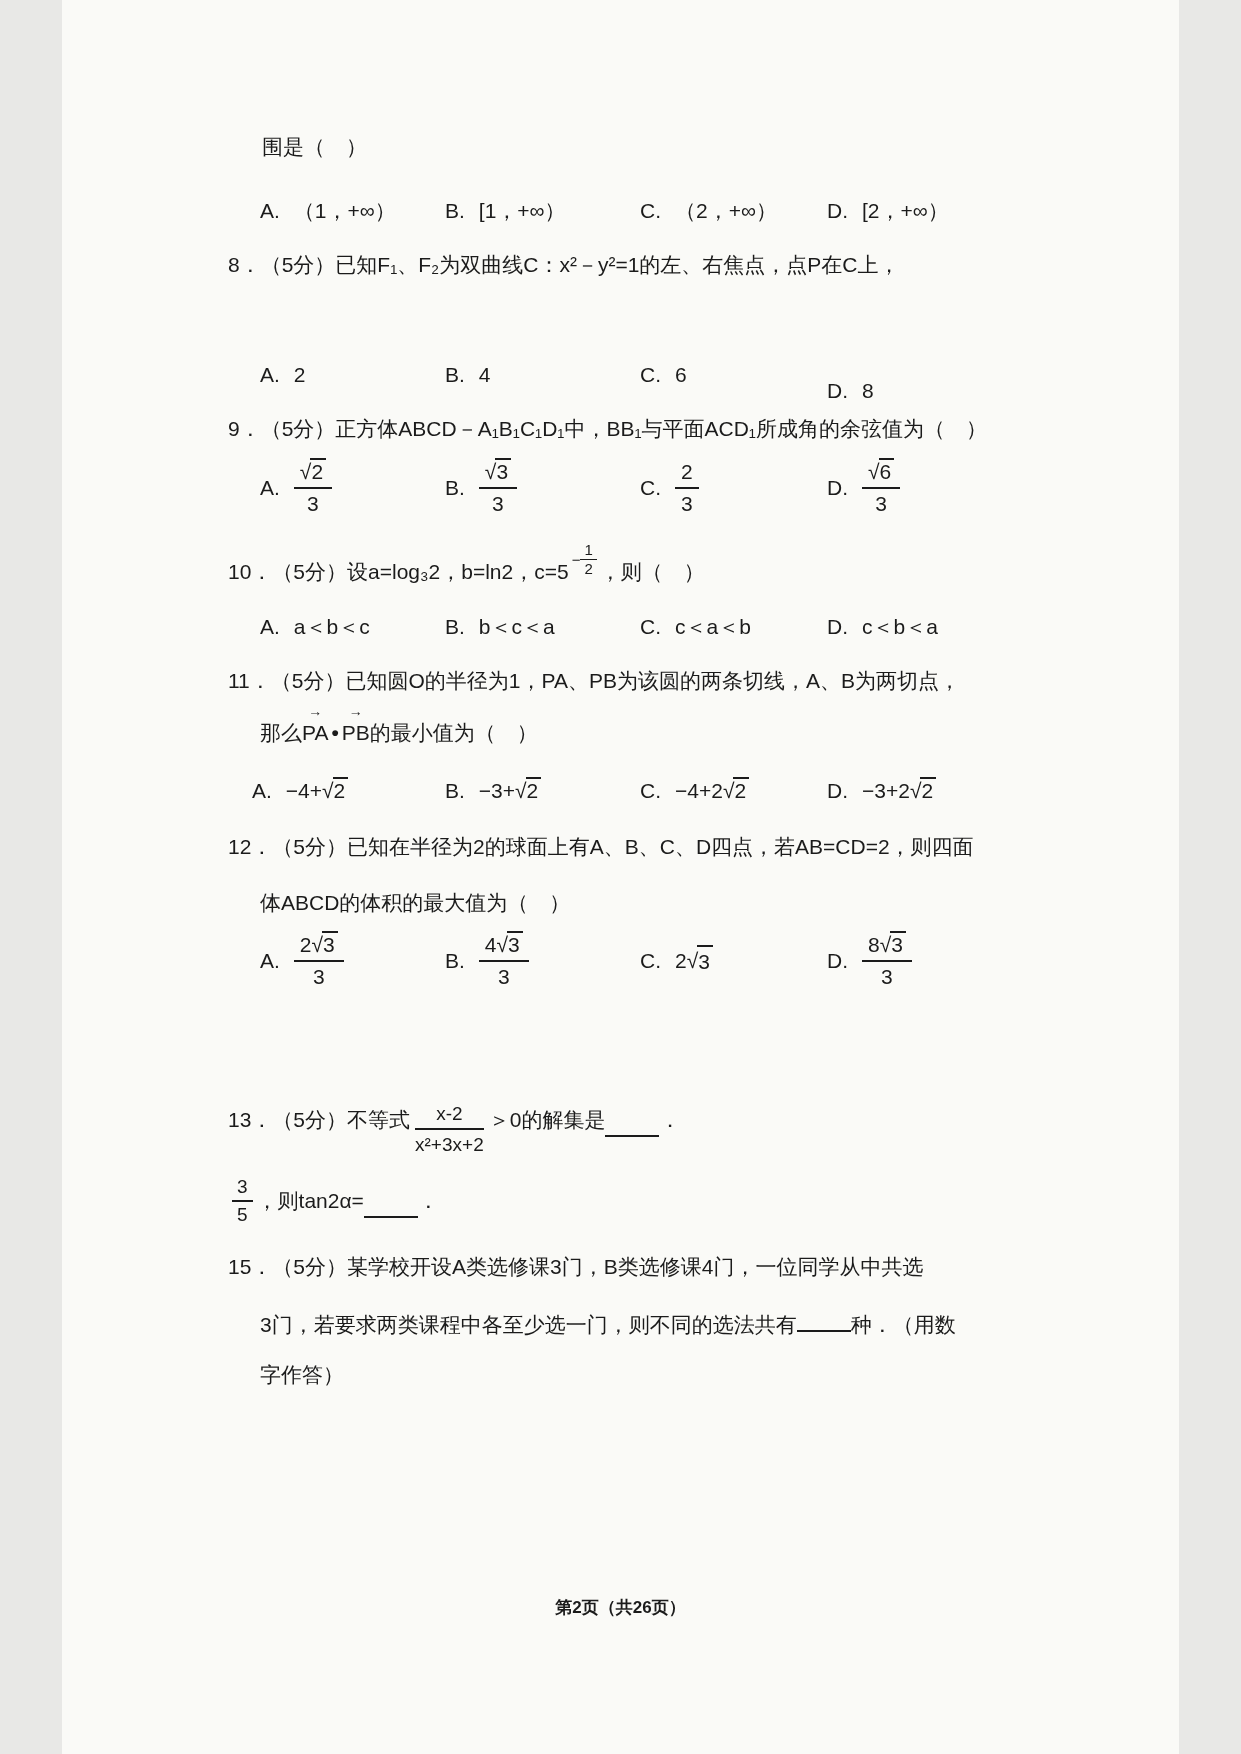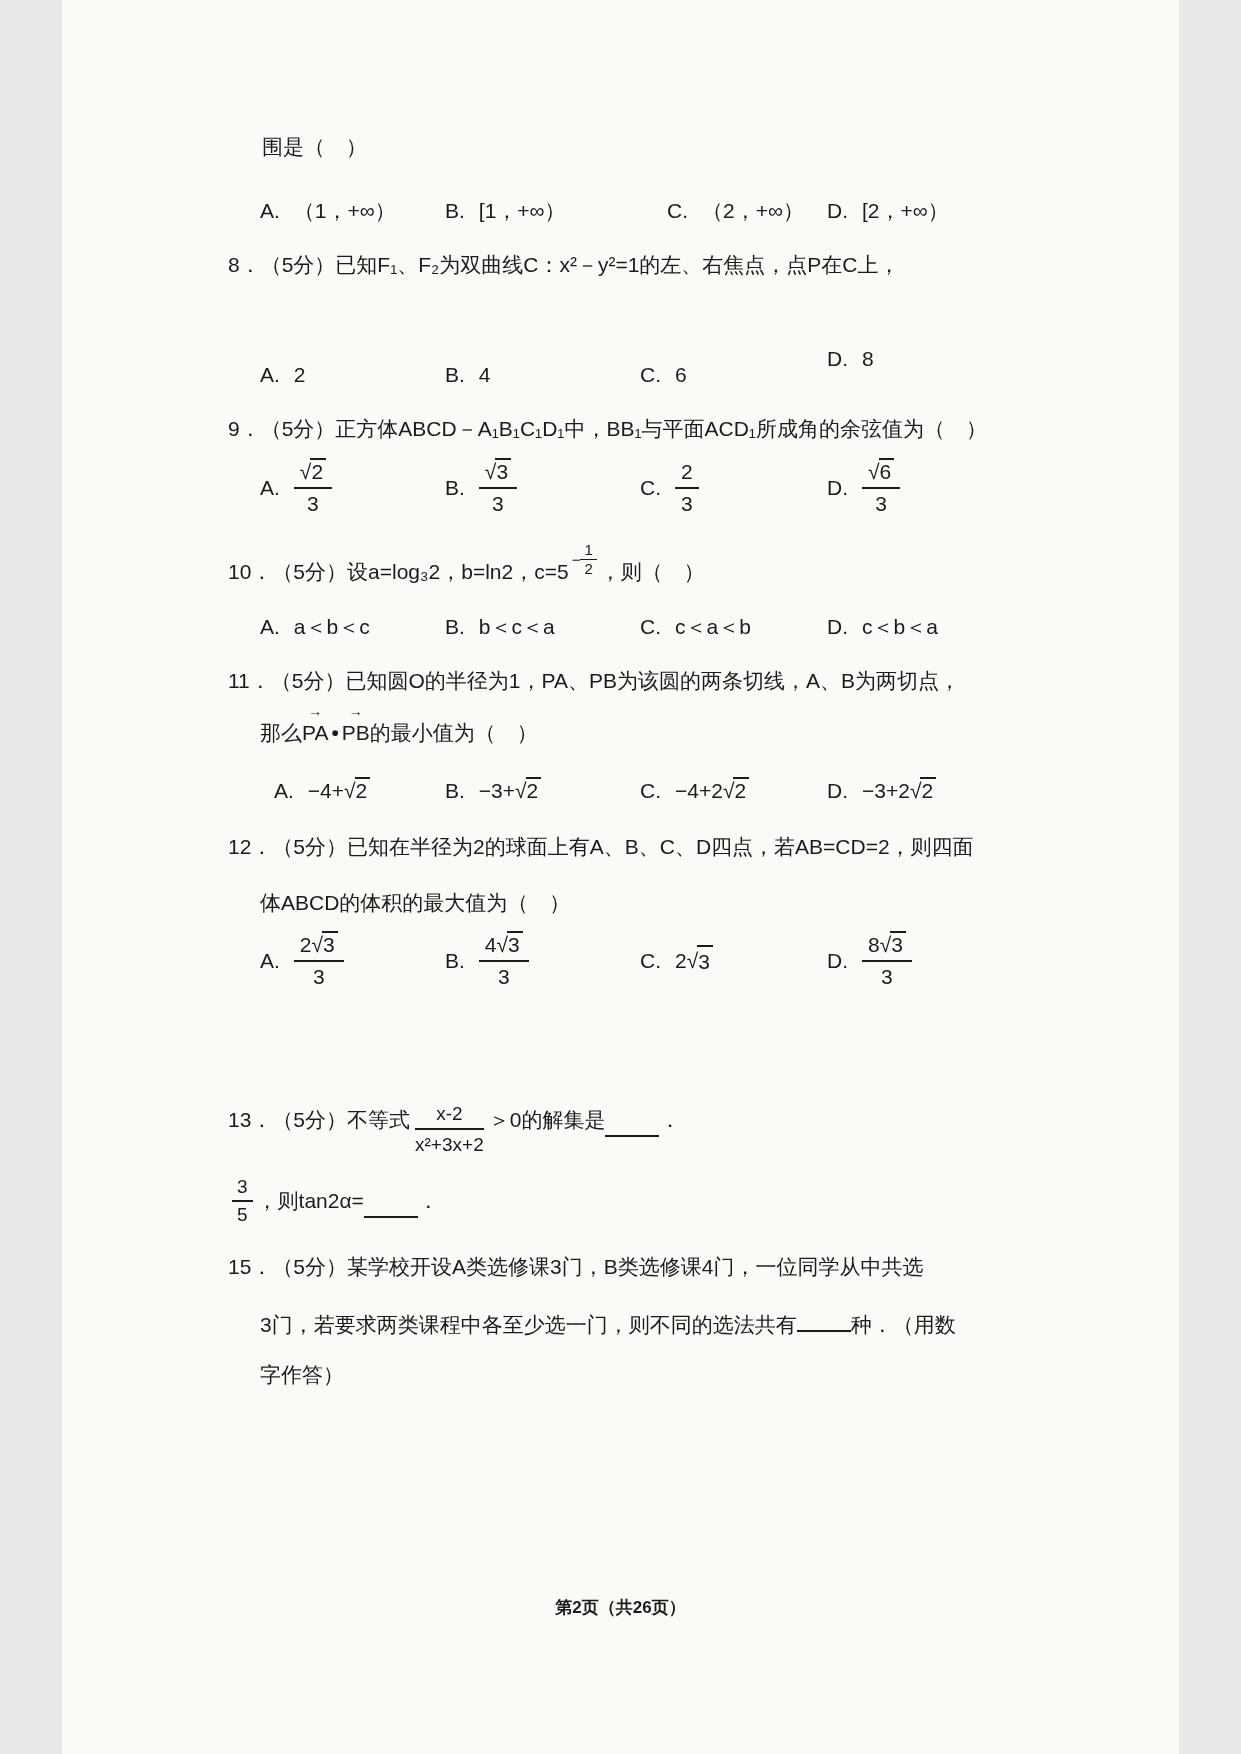--- a/index.html
+++ b/index.html
@@ -48,30 +48,30 @@
 </style>
 </head>
 <body>
 
 <div class="page">
 
   <div class="line" style="top:132px;left:200px">围是（　）</div>
   <div>
     <div class="opt" style="top:196px;left:198px"><span class="lbl">A.</span><span>（1，+∞）</span></div>
     <div class="opt" style="top:196px;left:383px"><span class="lbl">B.</span><span>[1，+∞）</span></div>
-    <div class="opt" style="top:196px;left:605px"><span class="lbl">C.</span><span>（2，+∞）</span></div>
+    <div class="opt" style="top:196px;left:578px"><span class="lbl">C.</span><span>（2，+∞）</span></div>
     <div class="opt" style="top:196px;left:765px"><span class="lbl">D.</span><span>[2，+∞）</span></div>
   </div>
 
   <div class="line" style="top:250px;left:166px">8．（5分）已知F₁、F₂为双曲线C：x²－y²=1的左、右焦点，点P在C上，</div>
   <div>
     <div class="opt" style="top:360px;left:198px"><span class="lbl">A.</span><span>2</span></div>
     <div class="opt" style="top:360px;left:383px"><span class="lbl">B.</span><span>4</span></div>
     <div class="opt" style="top:360px;left:578px"><span class="lbl">C.</span><span>6</span></div>
-    <div class="opt" style="top:344px;left:765px"><span class="lbl">D.</span><span>8</span></div>
+    <div class="opt" style="top:376px;left:765px"><span class="lbl">D.</span><span>8</span></div>
   </div>
 
   <div class="line" style="top:414px;left:166px">9．（5分）正方体ABCD－A₁B₁C₁D₁中，BB₁与平面ACD₁所成角的余弦值为（　）</div>
   <div>
     <div class="opt optv" style="top:455px;left:198px">
       <span class="lbl">A.</span>
       <span class="frac">
           <span class="num"><span class="sq">√</span><span class="radi">2</span></span>
           <span class="den">3</span>
         </span>
@@ -113,21 +113,21 @@
     <div class="opt" style="top:612px;left:383px"><span class="lbl">B.</span><span>b＜c＜a</span></div>
     <div class="opt" style="top:612px;left:578px"><span class="lbl">C.</span><span>c＜a＜b</span></div>
     <div class="opt" style="top:612px;left:765px"><span class="lbl">D.</span><span>c＜b＜a</span></div>
   </div>
 
   <div class="line" style="top:666px;left:166px">11．（5分）已知圆O的半径为1，PA、PB为该圆的两条切线，A、B为两切点，</div>
   <div class="line" style="top:718px;left:198px">
     <span>那么</span><span class="vec"><span class="arr">→</span><span>PA</span></span><span class="vdot">•</span><span class="vec"><span class="arr">→</span><span>PB</span></span><span>的最小值为（　）</span>
   </div>
   <div>
-    <div class="opt" style="top:776px;left:212px"><span class="lbl">A.</span><span>−4+</span><span class="sq">√</span><span class="radi">2</span></div>
+    <div class="opt" style="top:776px;left:190px"><span class="lbl">A.</span><span>−4+</span><span class="sq">√</span><span class="radi">2</span></div>
     <div class="opt" style="top:776px;left:383px"><span class="lbl">B.</span><span>−3+</span><span class="sq">√</span><span class="radi">2</span></div>
     <div class="opt" style="top:776px;left:578px"><span class="lbl">C.</span><span>−4+2</span><span class="sq">√</span><span class="radi">2</span></div>
     <div class="opt" style="top:776px;left:765px"><span class="lbl">D.</span><span>−3+2</span><span class="sq">√</span><span class="radi">2</span></div>
   </div>
 
   <div class="line" style="top:832px;left:166px">12．（5分）已知在半径为2的球面上有A、B、C、D四点，若AB=CD=2，则四面</div>
   <div class="line" style="top:888px;left:198px">体ABCD的体积的最大值为（　）</div>
   <div>
     <div class="opt optv" style="top:928px;left:198px">
       <span class="lbl">A.</span>

